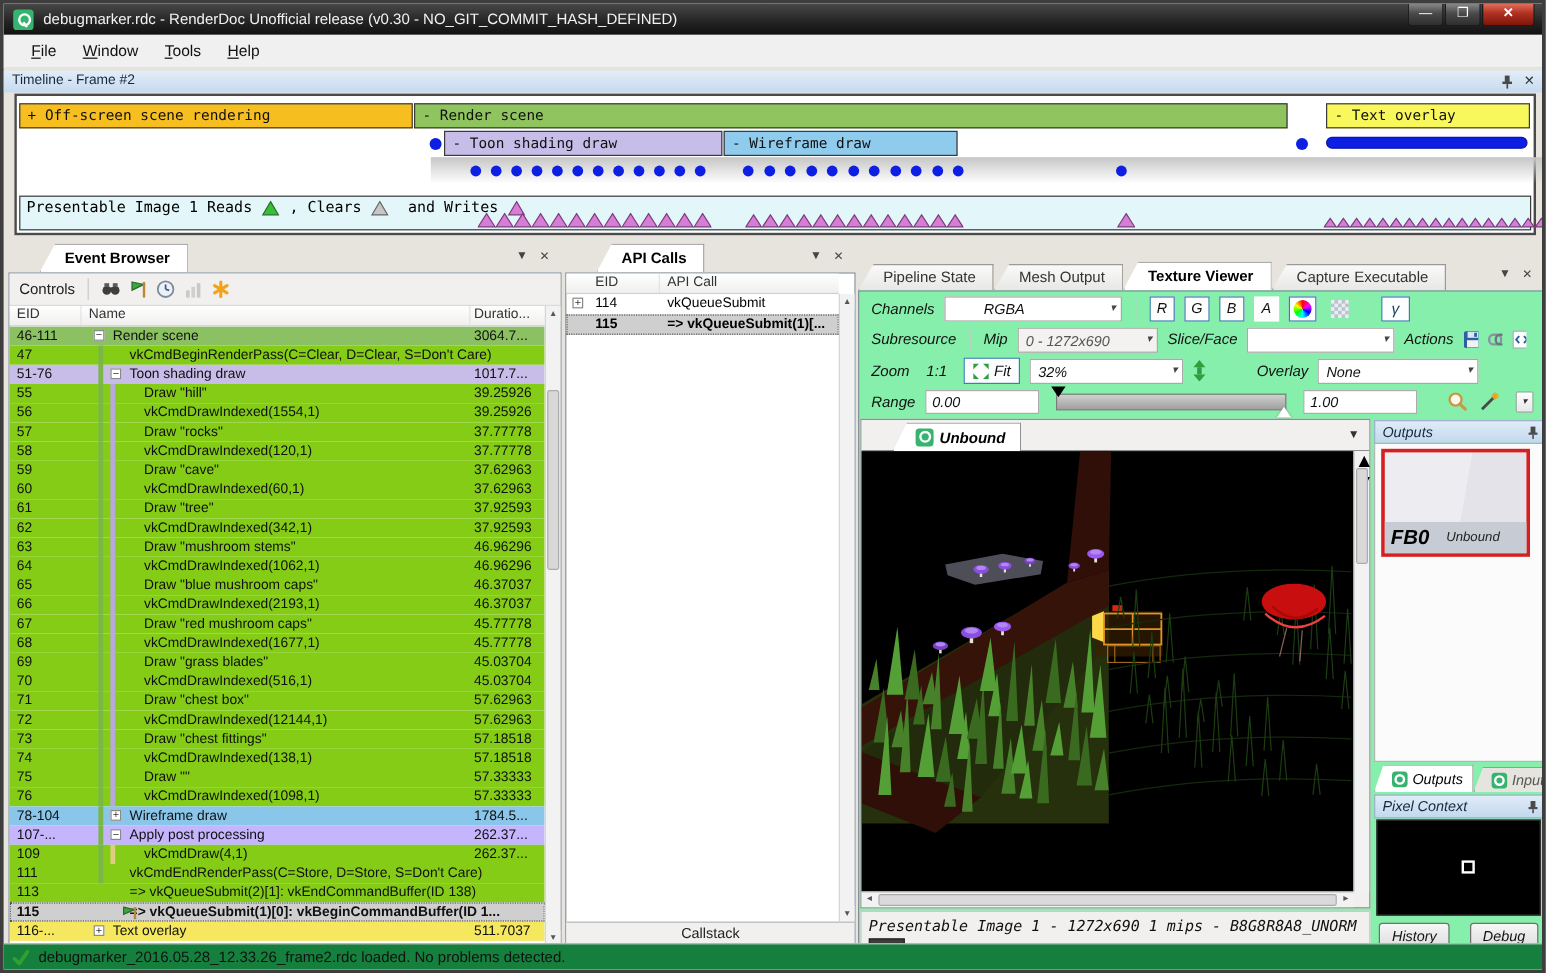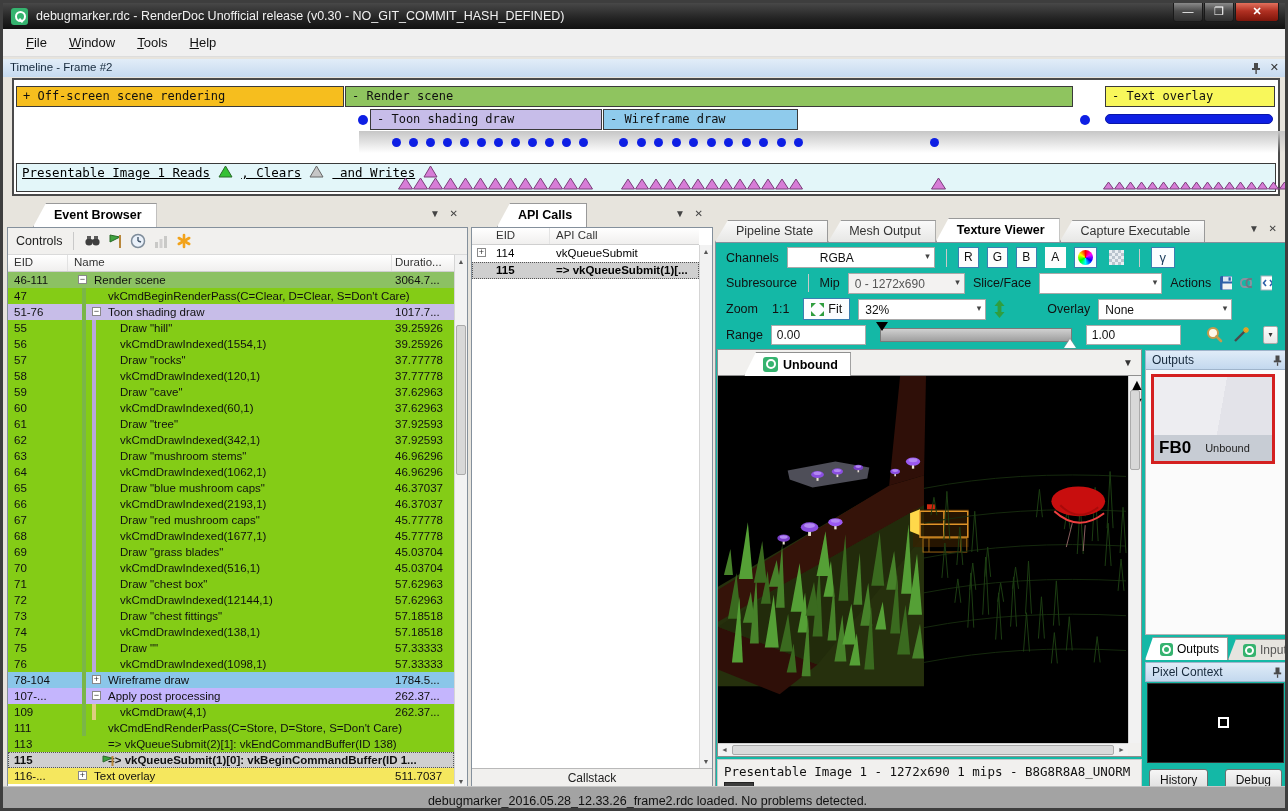--- a/index.html
+++ b/index.html
@@ -25,21 +25,21 @@
     font-size:11.5px;color:#16293C;padding:2px 0 0 7px;}
   .headicons{position:absolute;right:6px;top:2px;display:flex;gap:9px;align-items:center;}
   .tl-body{position:absolute;left:9px;top:75px;width:1268px;height:118px;background:#FFF;border:2px solid #4A4A4A;}
   .tlbar{position:absolute;height:21px;border:1px solid #3A3A3A;font-family:"DejaVu Sans Mono",monospace;
     font-size:12px;line-height:19px;padding-left:6px;color:#101010;white-space:nowrap;overflow:hidden;}
   .tl-shadow{position:absolute;left:345px;width:926px;top:51px;height:22px;background:linear-gradient(#C6C6C6,rgba(255,255,255,0));}
   .tldot{position:absolute;border-radius:50%;background:#0E1FE4;}
   .tlcapsule{position:absolute;height:10px;border-radius:5px;background:#0E1FE4;border:1px solid #0A16A8;}
   .tl-legend{position:absolute;left:2px;right:2px;bottom:2px;height:29px;background:#E3F6F9;border:1px solid #3A3A3A;
     font-family:"DejaVu Sans Mono",monospace;font-size:12.5px;color:#000;}
-  .tl-legend-line{position:absolute;left:5px;top:1px;display:flex;align-items:flex-start;gap:8px;white-space:pre;text-decoration:underline;}
+  .tl-legend-line{position:absolute;left:5px;top:1px;display:flex;align-items:flex-end;gap:8px;white-space:pre;}
   
   .panel{position:absolute;}
   .tabbar{position:absolute;left:0;top:0;right:0;height:24px;}
   .tab{display:inline-block;height:22px;margin-top:2px;padding:3px 14px 0 20px;font-size:12.5px;color:#333;
     background:linear-gradient(#FAFAFA,#E7E7E5);border:1px solid #999;border-bottom:none;
     clip-path:polygon(13px 0,100% 0,100% 100%,0 100%);vertical-align:bottom;white-space:nowrap;}
   .tab.active{height:24px;margin-top:0;background:#FFF;font-weight:bold;color:#000;padding-top:4px;}
   .tabctl{position:absolute;top:5px;font-size:10px;color:#444;}
   .panel-body{position:absolute;left:0;right:0;top:24px;bottom:0;background:#FFF;border:1px solid #84909C;}
   
@@ -77,21 +77,21 @@
   
   .api-head{position:absolute;left:0;right:13px;top:0;height:17px;background:linear-gradient(#FFF,#F0EFEE);
     border-bottom:1px solid #CFCFCF;display:flex;font-size:11.5px;color:#333;}
   .api-c1{width:78px;flex:none;padding-left:24px;border-right:1px solid #E4E4E4;}
   .api-c2{flex:1;padding-left:6px;}
   .arow{display:flex;height:17px;line-height:17px;font-size:11.5px;}
   .arow .api-c1{position:relative;border-right:none;}
   .callstack{position:absolute;left:0;right:0;bottom:0;height:20px;background:#F1F0EE;border-top:1px solid #B9B9B9;
     text-align:center;font-size:12px;color:#222;padding-top:2px;}
   
-  .tv-body{background:#14b8a6;}
+  .tv-body{background:#86efac;font-style:italic;}
   .trow{position:absolute;left:2px;right:2px;display:flex;align-items:center;gap:8px;padding-left:8px;font-size:12.5px;color:#111;}
   .sel{height:21px;background:#FFF;border:1px solid #A9A9A9;position:relative;font-size:12px;
     padding:3px 18px 0 6px;white-space:nowrap;overflow:hidden;}
   .sel:after{content:"▾";position:absolute;right:4px;top:3px;font-size:9px;color:#444;}
   .sel.disabled{background:#F3F2F1;color:#555;}
   .chanbtn{width:21px;height:21px;border:1px solid #CFCFCF;background:#FDFDFD;font-size:12px;text-align:center;line-height:19px;color:#111;}
   .chanbtn.on{border:1px solid #3C7FB1;}
   .iconbtn{height:21px;border:1px solid transparent;background:transparent;display:flex;align-items:center;justify-content:center;padding:0 3px;}
   .iconbtn.on{border-color:#3C7FB1;background:#FBFDFF;}
   .flatbtn{padding:2px 6px;font-size:12.5px;}
@@ -136,22 +136,22 @@
   .sidetab.active{background:#FFF;color:#000;height:23px;}
   .rdlogo.small{width:13px;height:13px;}
   .rdlogo.small:after{left:2px;top:2px;width:5px;height:5px;}
   .pc-head{position:absolute;left:0;right:0;top:312px;}
   .pc-body{position:absolute;left:2px;right:4px;top:333px;height:80px;background:#000;border:1px solid #333;}
   .pc-square{position:absolute;left:52%;top:42%;width:11px;height:11px;border:2px solid #FFF;}
   .side-btns{position:absolute;left:0;right:0;top:419px;display:flex;justify-content:space-between;padding:0 6px 0 4px;}
   .btn{min-width:48px;height:22px;border:1px solid #707070;border-radius:3px;background:linear-gradient(#F6F6F6,#DDDDDD);
     font-size:12px;color:#111;text-align:center;padding:3px 10px;}
   
-  .statusbar{position:absolute;left:0;right:0;bottom:0;height:22px;background:#a3a3a3;border-top:1px solid #C6C6C6;
-    display:flex;align-items:center;gap:7px;padding-left:7px;font-size:12.5px;color:#111;flex-direction:column;}
+  .statusbar{position:absolute;left:0;right:0;bottom:0;height:22px;background:#15803d;border-top:1px solid #C6C6C6;
+    display:flex;align-items:center;gap:7px;padding-left:7px;font-size:12.5px;color:#111;}
 </style>
 </head>
 <body>
 
 <div class="window">
 
   <div class="titlebar">
     <div class="appicon"></div>
     <span>debugmarker.rdc - RenderDoc Unofficial release (v0.30 - NO_GIT_COMMIT_HASH_DEFINED)</span>
     <div class="winbtns">

